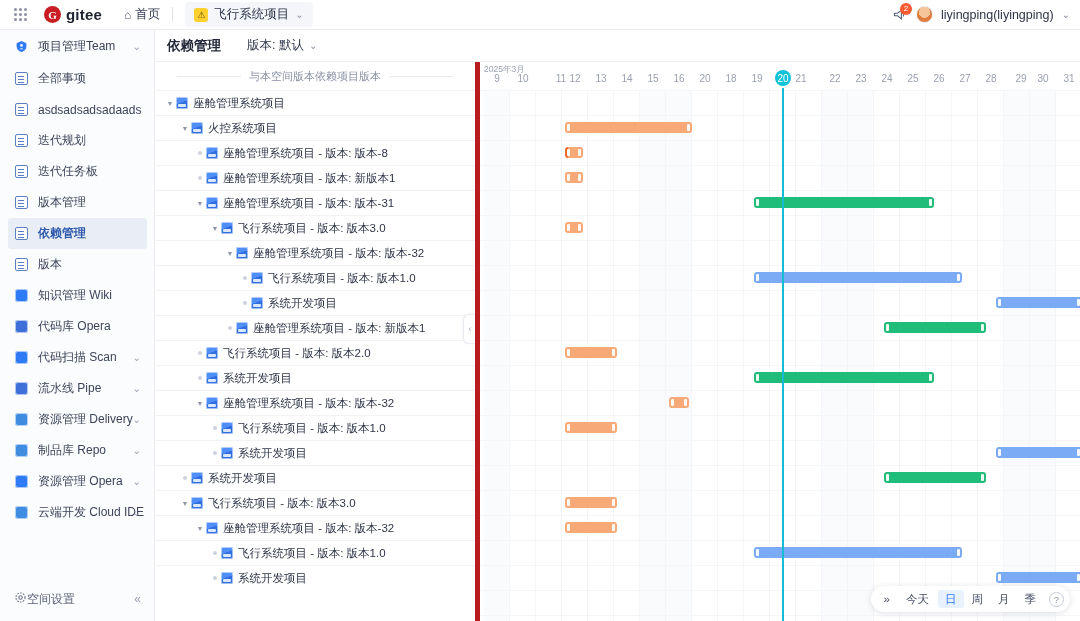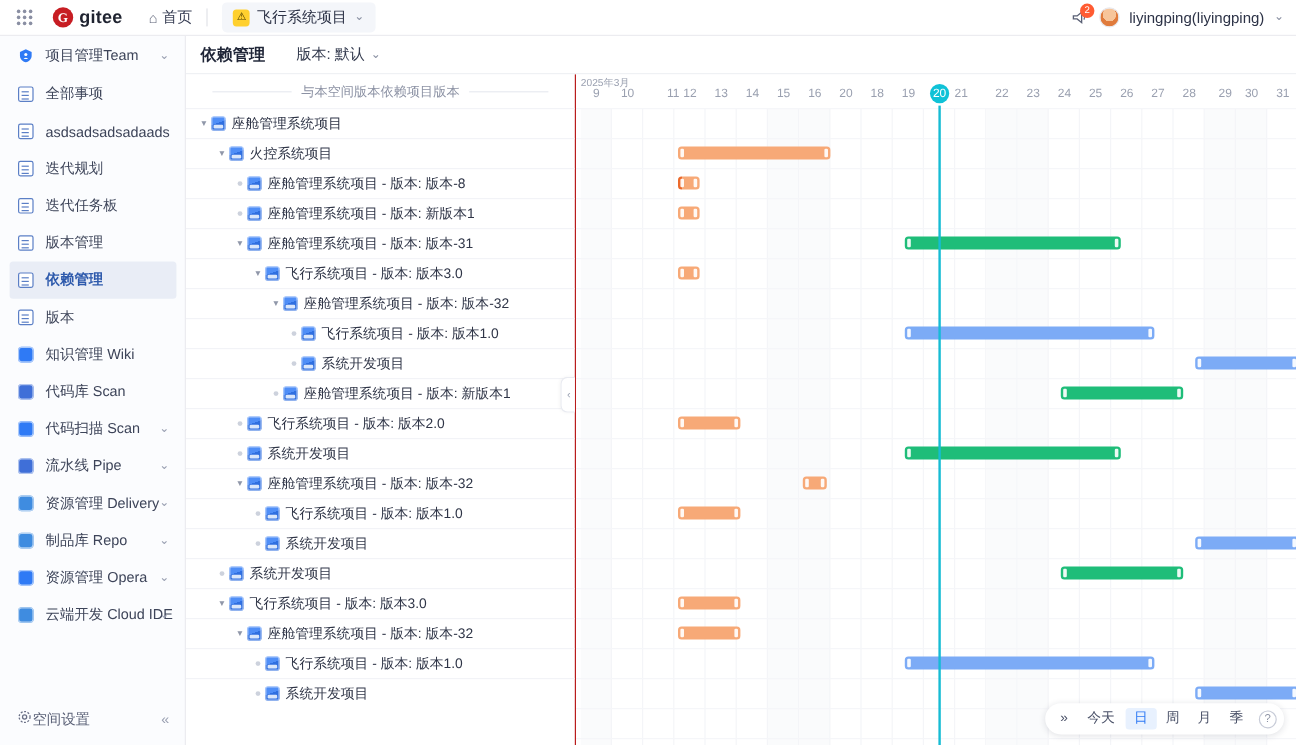--- a/index.html
+++ b/index.html
@@ -69,21 +69,21 @@
     border-bottom:1px solid #eceef2;position:relative;}
   .mh-title { font-size:13.5px;font-weight:bold;color:#1f2537;}
   .mh-ver { font-size:12.5px;color:#333a4e;margin-left:26px;display:flex;align-items:center;gap:5px;}
   .mh-right { position:absolute;right:12px;display:flex;align-items:center;gap:9px;}
   .btn-ghost { border:1px solid #dfe2ea;border-radius:4px;height:22px;padding:0 10px;
     display:flex;align-items:center;gap:5px;font-size:12px;color:#3a4158;background:#fff;cursor:pointer;}
   .btn-prim { background:#2f7af5;border:none;border-radius:4px;height:22px;padding:0 11px;
     display:flex;align-items:center;gap:5px;font-size:12px;color:#fff;cursor:pointer;}
   .body-split { flex:1;display:flex;min-height:0;position:relative;}
   
-  .tree-pane { width:325px;flex:0 0 325px;border-right:1px solid #b91c1c;
+  .tree-pane { width:325px;flex:0 0 325px;border-right:5px solid #b91c1c;
     position:relative;overflow:hidden;background:#fff;}
   .tree-banner { height:28px;display:flex;align-items:center;justify-content:center;
     font-size:11px;color:#8c92a4;position:relative;}
   .tree-banner span { background:#fff;padding:0 8px;z-index:1;}
   .tree-banner:before { content:"";position:absolute;left:22px;right:22px;top:14px;
     height:1px;background:#e8eaf0;}
   .trow { height:25px;display:flex;align-items:center;font-size:11.5px;color:#2f3547;
     border-top:1px solid #f2f3f7;position:relative;white-space:nowrap;}
   .trow .caret { width:12px;text-align:center;color:#9097a9;font-size:8px;flex:0 0 12px;}
   .trow .dot { width:12px;flex:0 0 12px;display:flex;align-items:center;justify-content:center;}
@@ -230,21 +230,21 @@
         <div class="side-item">
           <span class="ic">
             <span class="ic-sq" style="background: rgb(47, 122, 245); box-shadow: rgba(255, 255, 255, 0.6) 0px 0px 0px 1px inset;"></span>
           </span>
           <span>知识管理 Wiki</span>
         </div>
         <div class="side-item">
           <span class="ic">
             <span class="ic-sq" style="background: rgb(63, 111, 216); box-shadow: rgba(255, 255, 255, 0.6) 0px 0px 0px 1px inset;"></span>
           </span>
-          <span>代码库 Scan</span>
+          <span>代码库 Opera</span>
         </div>
         <div class="side-item">
           <span class="ic">
             <span class="ic-sq" style="background: rgb(47, 122, 245); box-shadow: rgba(255, 255, 255, 0.6) 0px 0px 0px 1px inset;"></span>
           </span>
           <span>代码扫描 Scan</span>
           <span class="cv">⌄</span>
         </div>
         <div class="side-item">
           <span class="ic">

